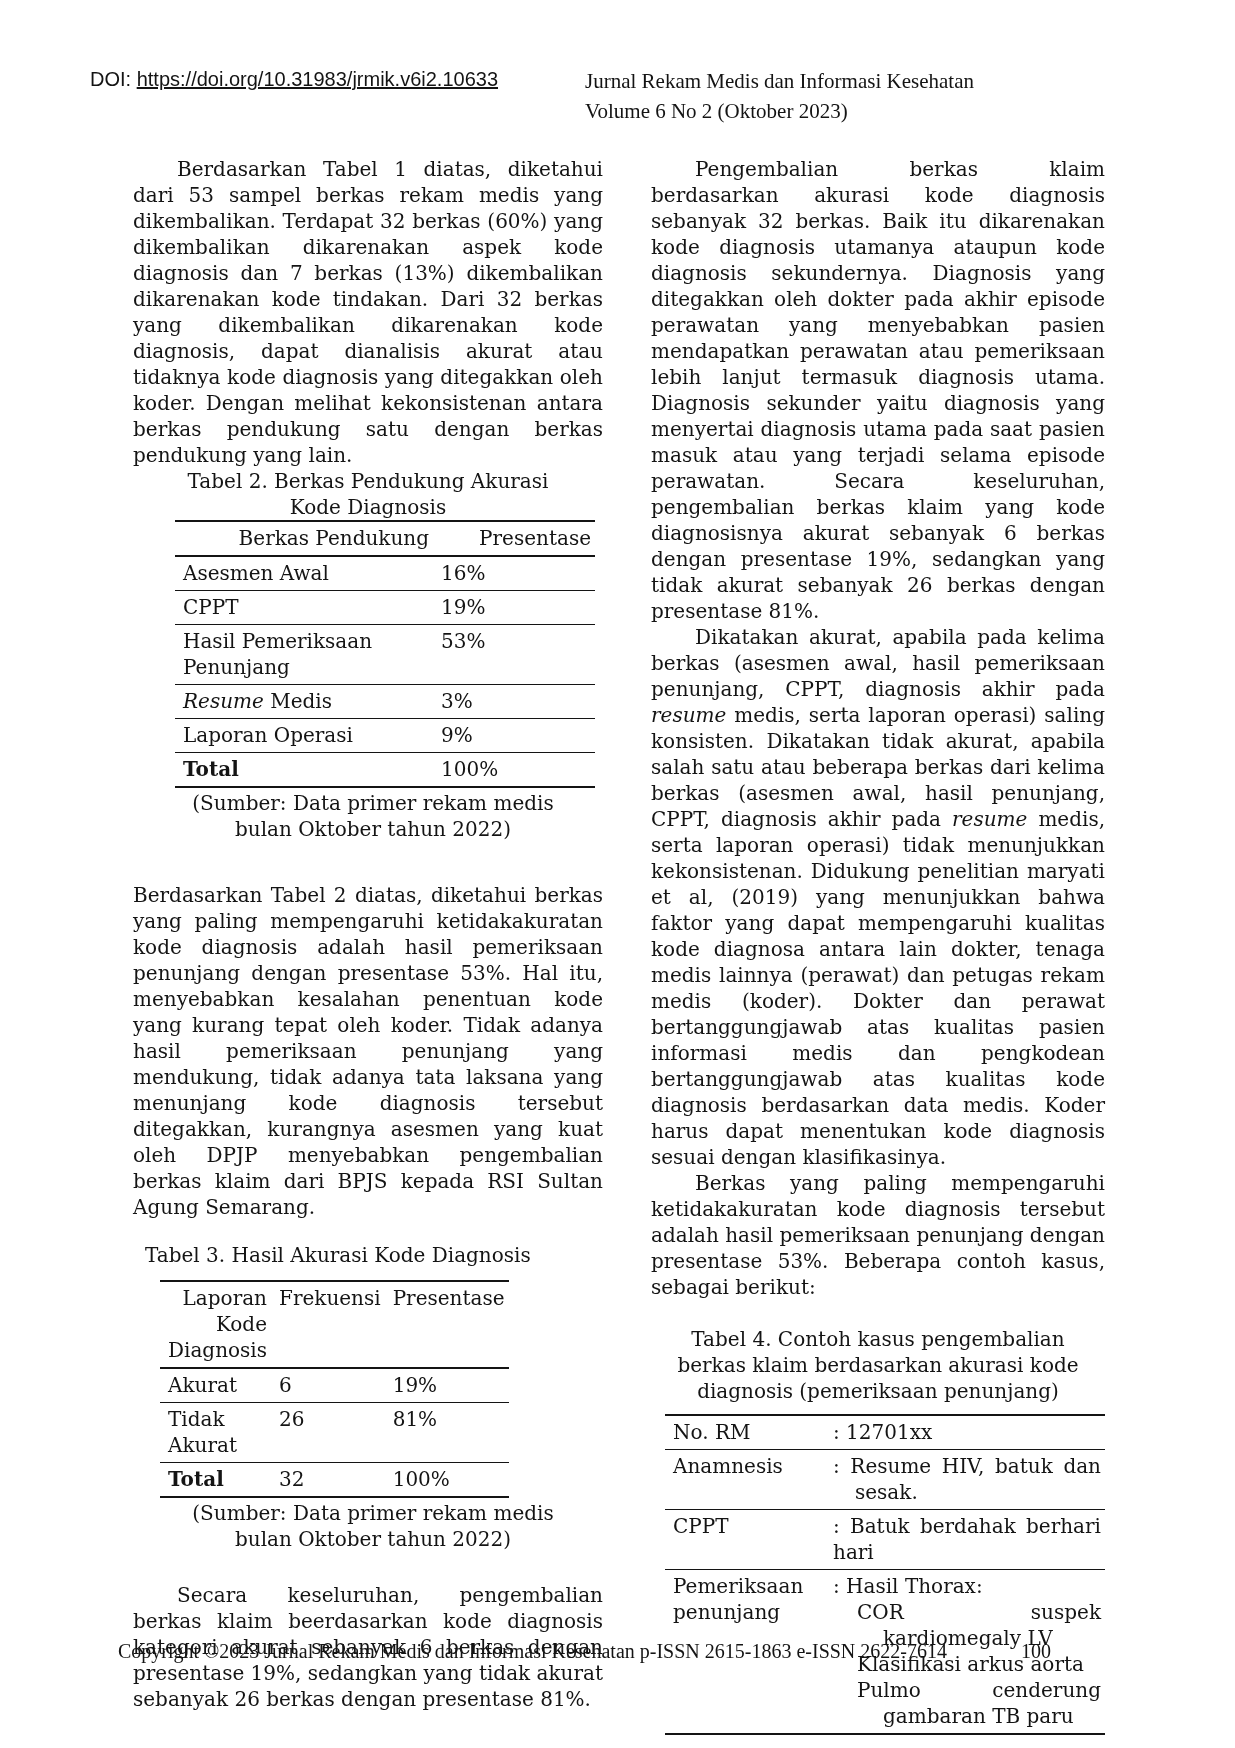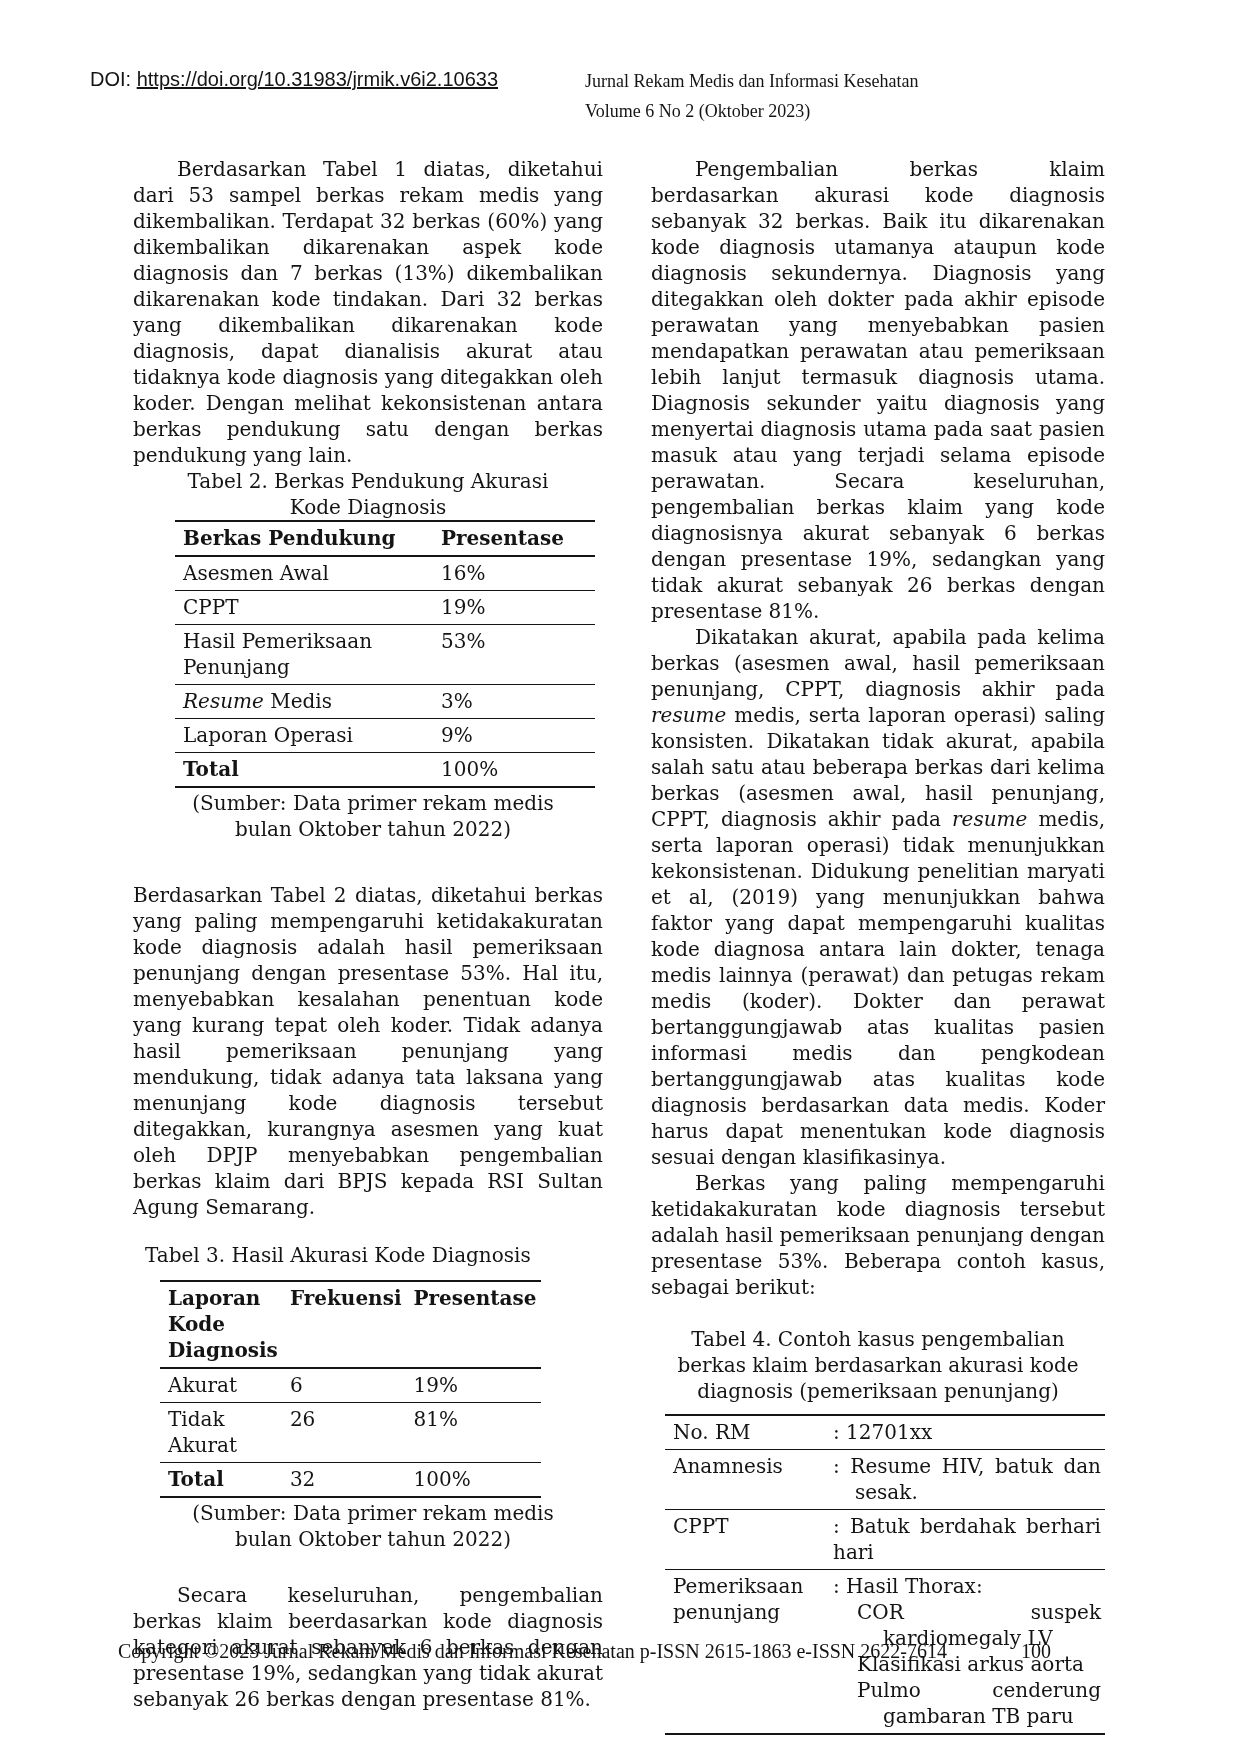--- a/index.html
+++ b/index.html
@@ -14,21 +14,21 @@
   
   .doi-line {
     position: absolute; left: 90px; top: 68px;
     font-family: "Liberation Sans", sans-serif;
     font-size: 20px; white-space: nowrap;
   }
   .doi-line a { color: #141414; text-decoration: underline; }
   .journal-block {
     position: absolute; left: 585px; top: 66px;
     font-family: "Liberation Serif", serif;
-    font-size: 18px; line-height: 30px;
+    font-size: 21px; line-height: 30px;
   }
   
   .columns {
     position: absolute; left: 133px; top: 156px;
     width: 972px; display: flex; gap: 48px;
   }
   .col-left  { width: 470px; }
   .col-right { width: 454px; }
   .para { margin: 0; text-align: justify; line-height: 26px; }
   .indent { text-indent: 44px; }
@@ -42,21 +42,21 @@
   .t2-title { max-width: 412px; }
   .t3-title {
     font-weight: normal; text-align: left; line-height: 26px;
     margin: 22px 0 12px; padding-left: 12px;
   }
   .t4-title { max-width: 402px; margin: 26px auto 10px; }
   .source-note { line-height: 26px; margin: 2px 0 0 40px; max-width: 400px; text-align: center; }
   
   table { border-collapse: collapse; }
   td, th { padding: 3px 4px 4px 8px; vertical-align: top; line-height: 26px; }
-  th { text-align: left; font-weight: bold; }
+  th { text-align: right; font-weight: normal; }
   .rule-table          { border-top: 2px solid #141414; border-bottom: 2px solid #141414; }
   .rule-table thead th { border-bottom: 2px solid #141414; }
   .rule-table tbody td { border-bottom: 1px solid #141414; }
   .rule-table tbody tr:last-child td { border-bottom: none; }
   .table2 { margin-left: 42px; width: 420px; }
   .table2 .val-col { width: 150px; }
   .table3 { margin-left: 27px; width: 334px; }
   .table3 .c1 { width: 118px; }
   .table3 .c2 { width: 104px; }
   .table4 { margin-left: 14px; width: 440px; }

